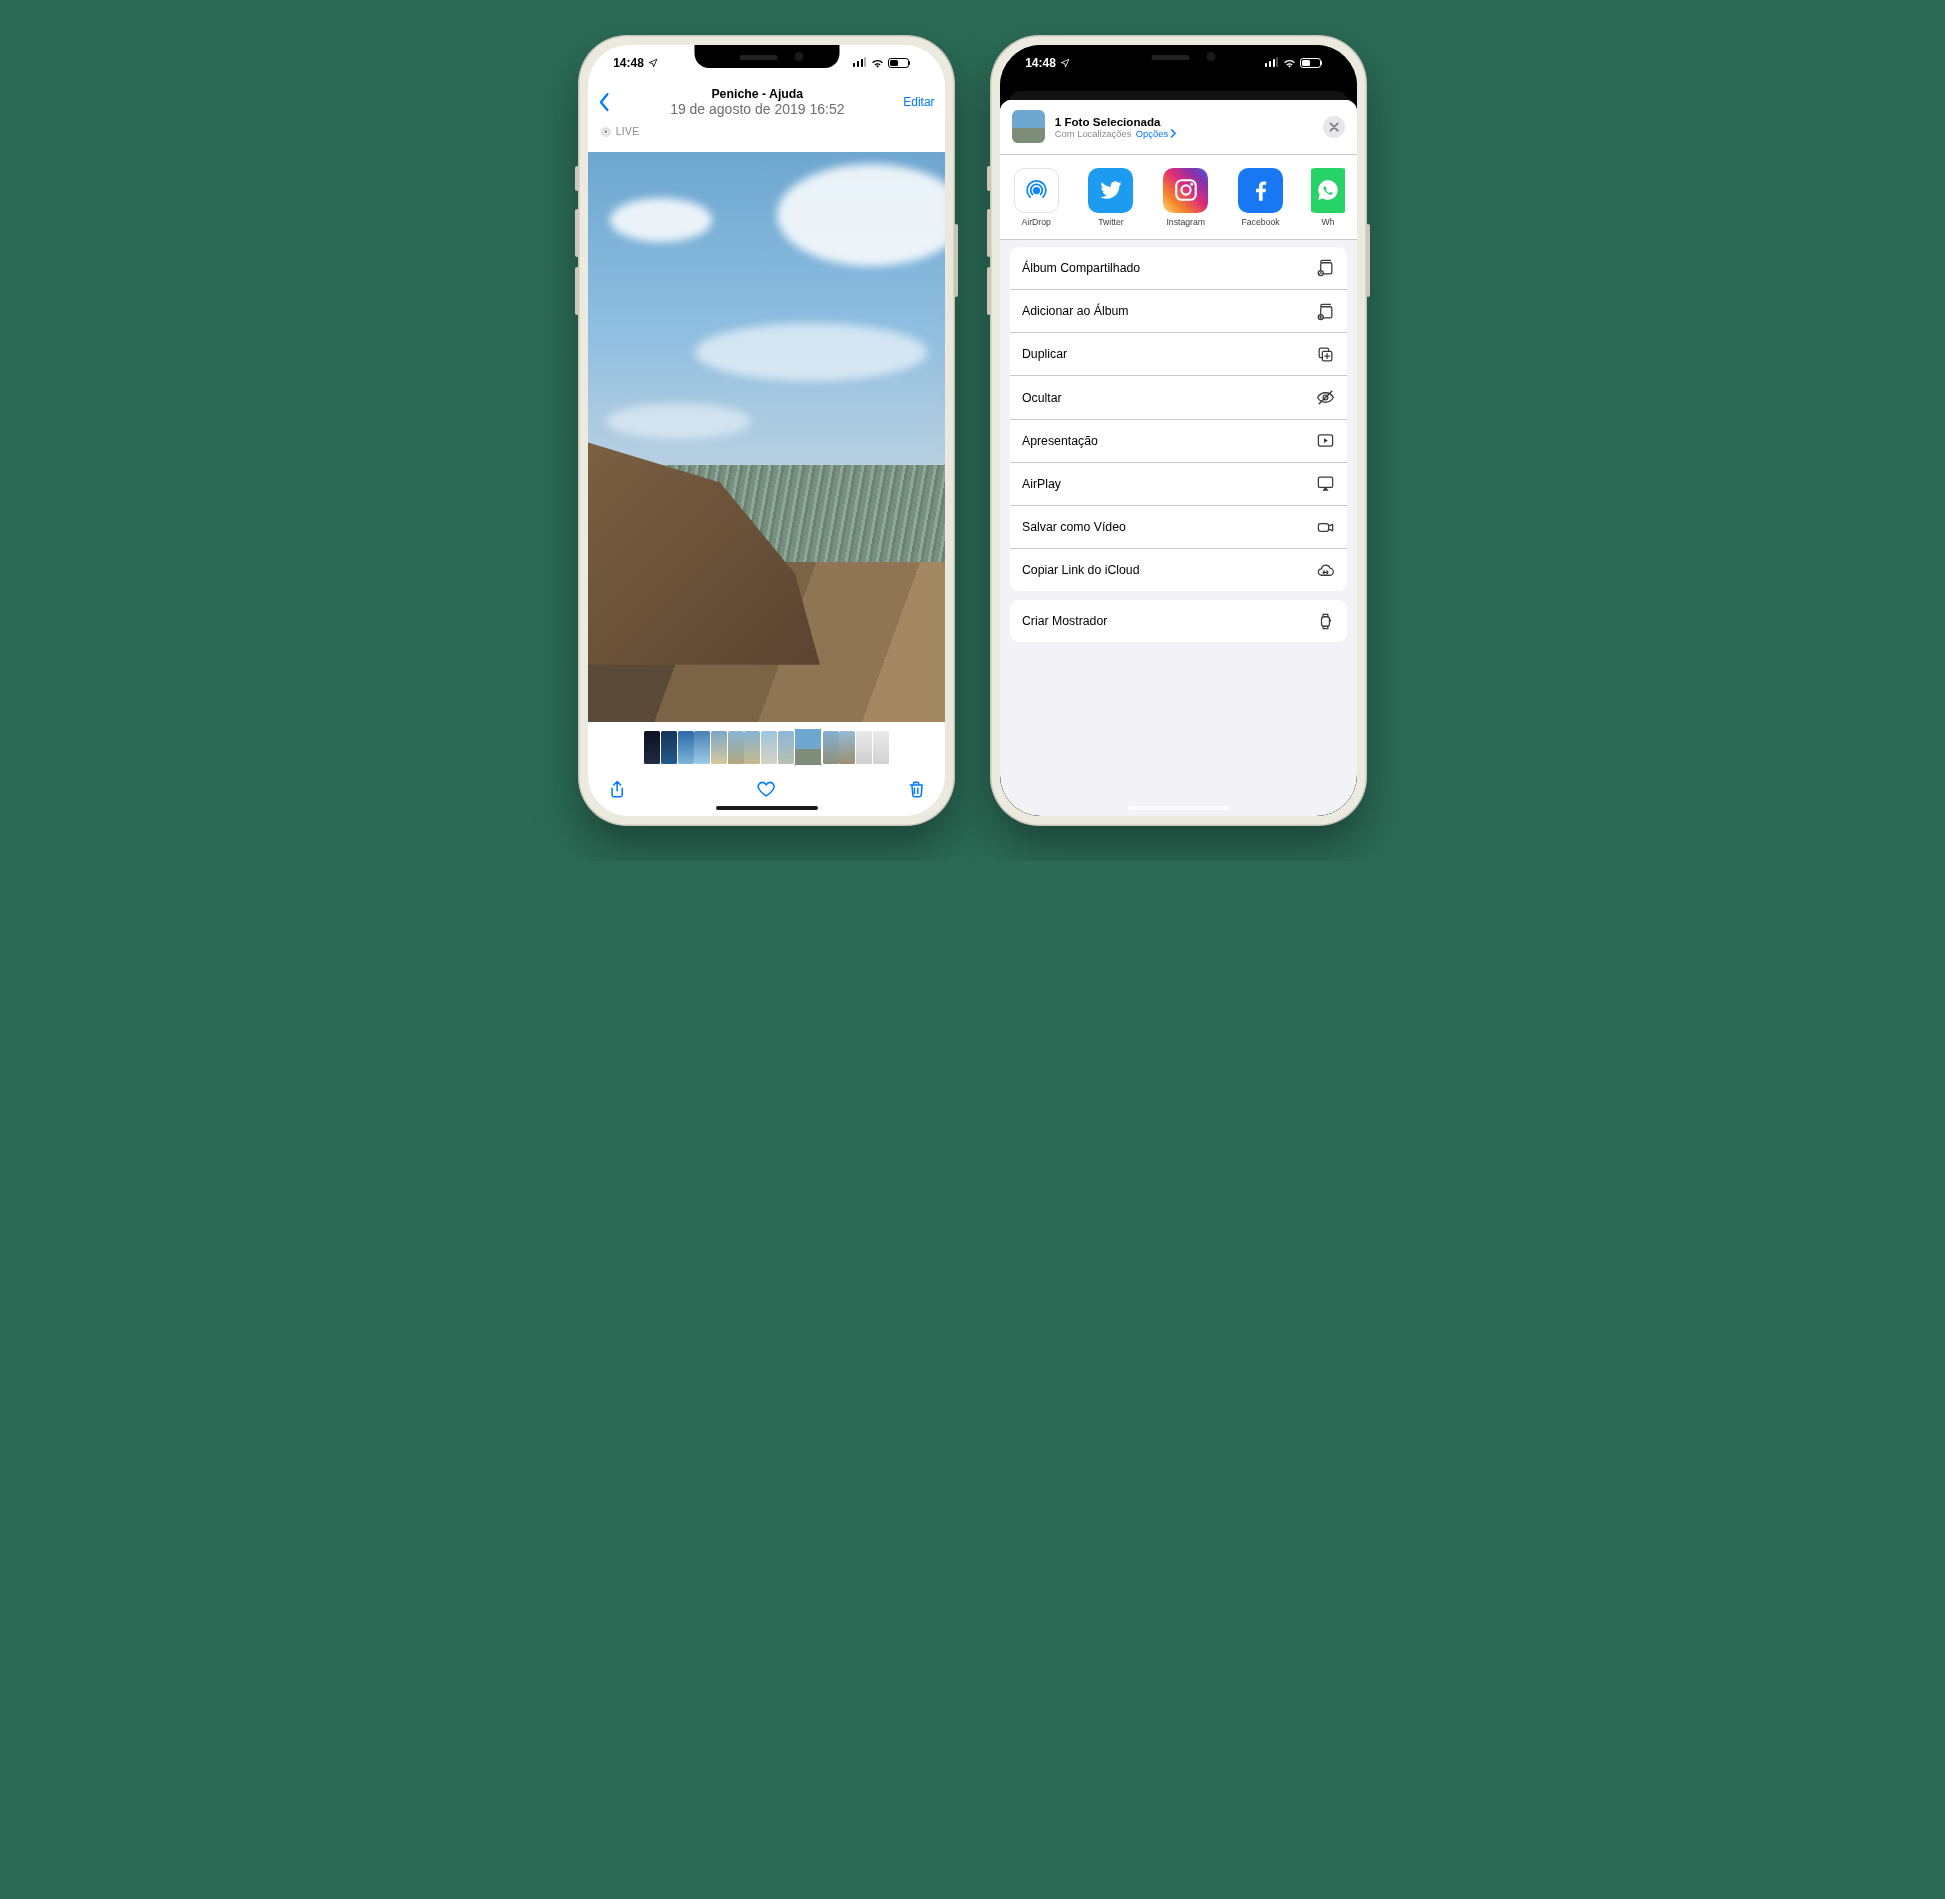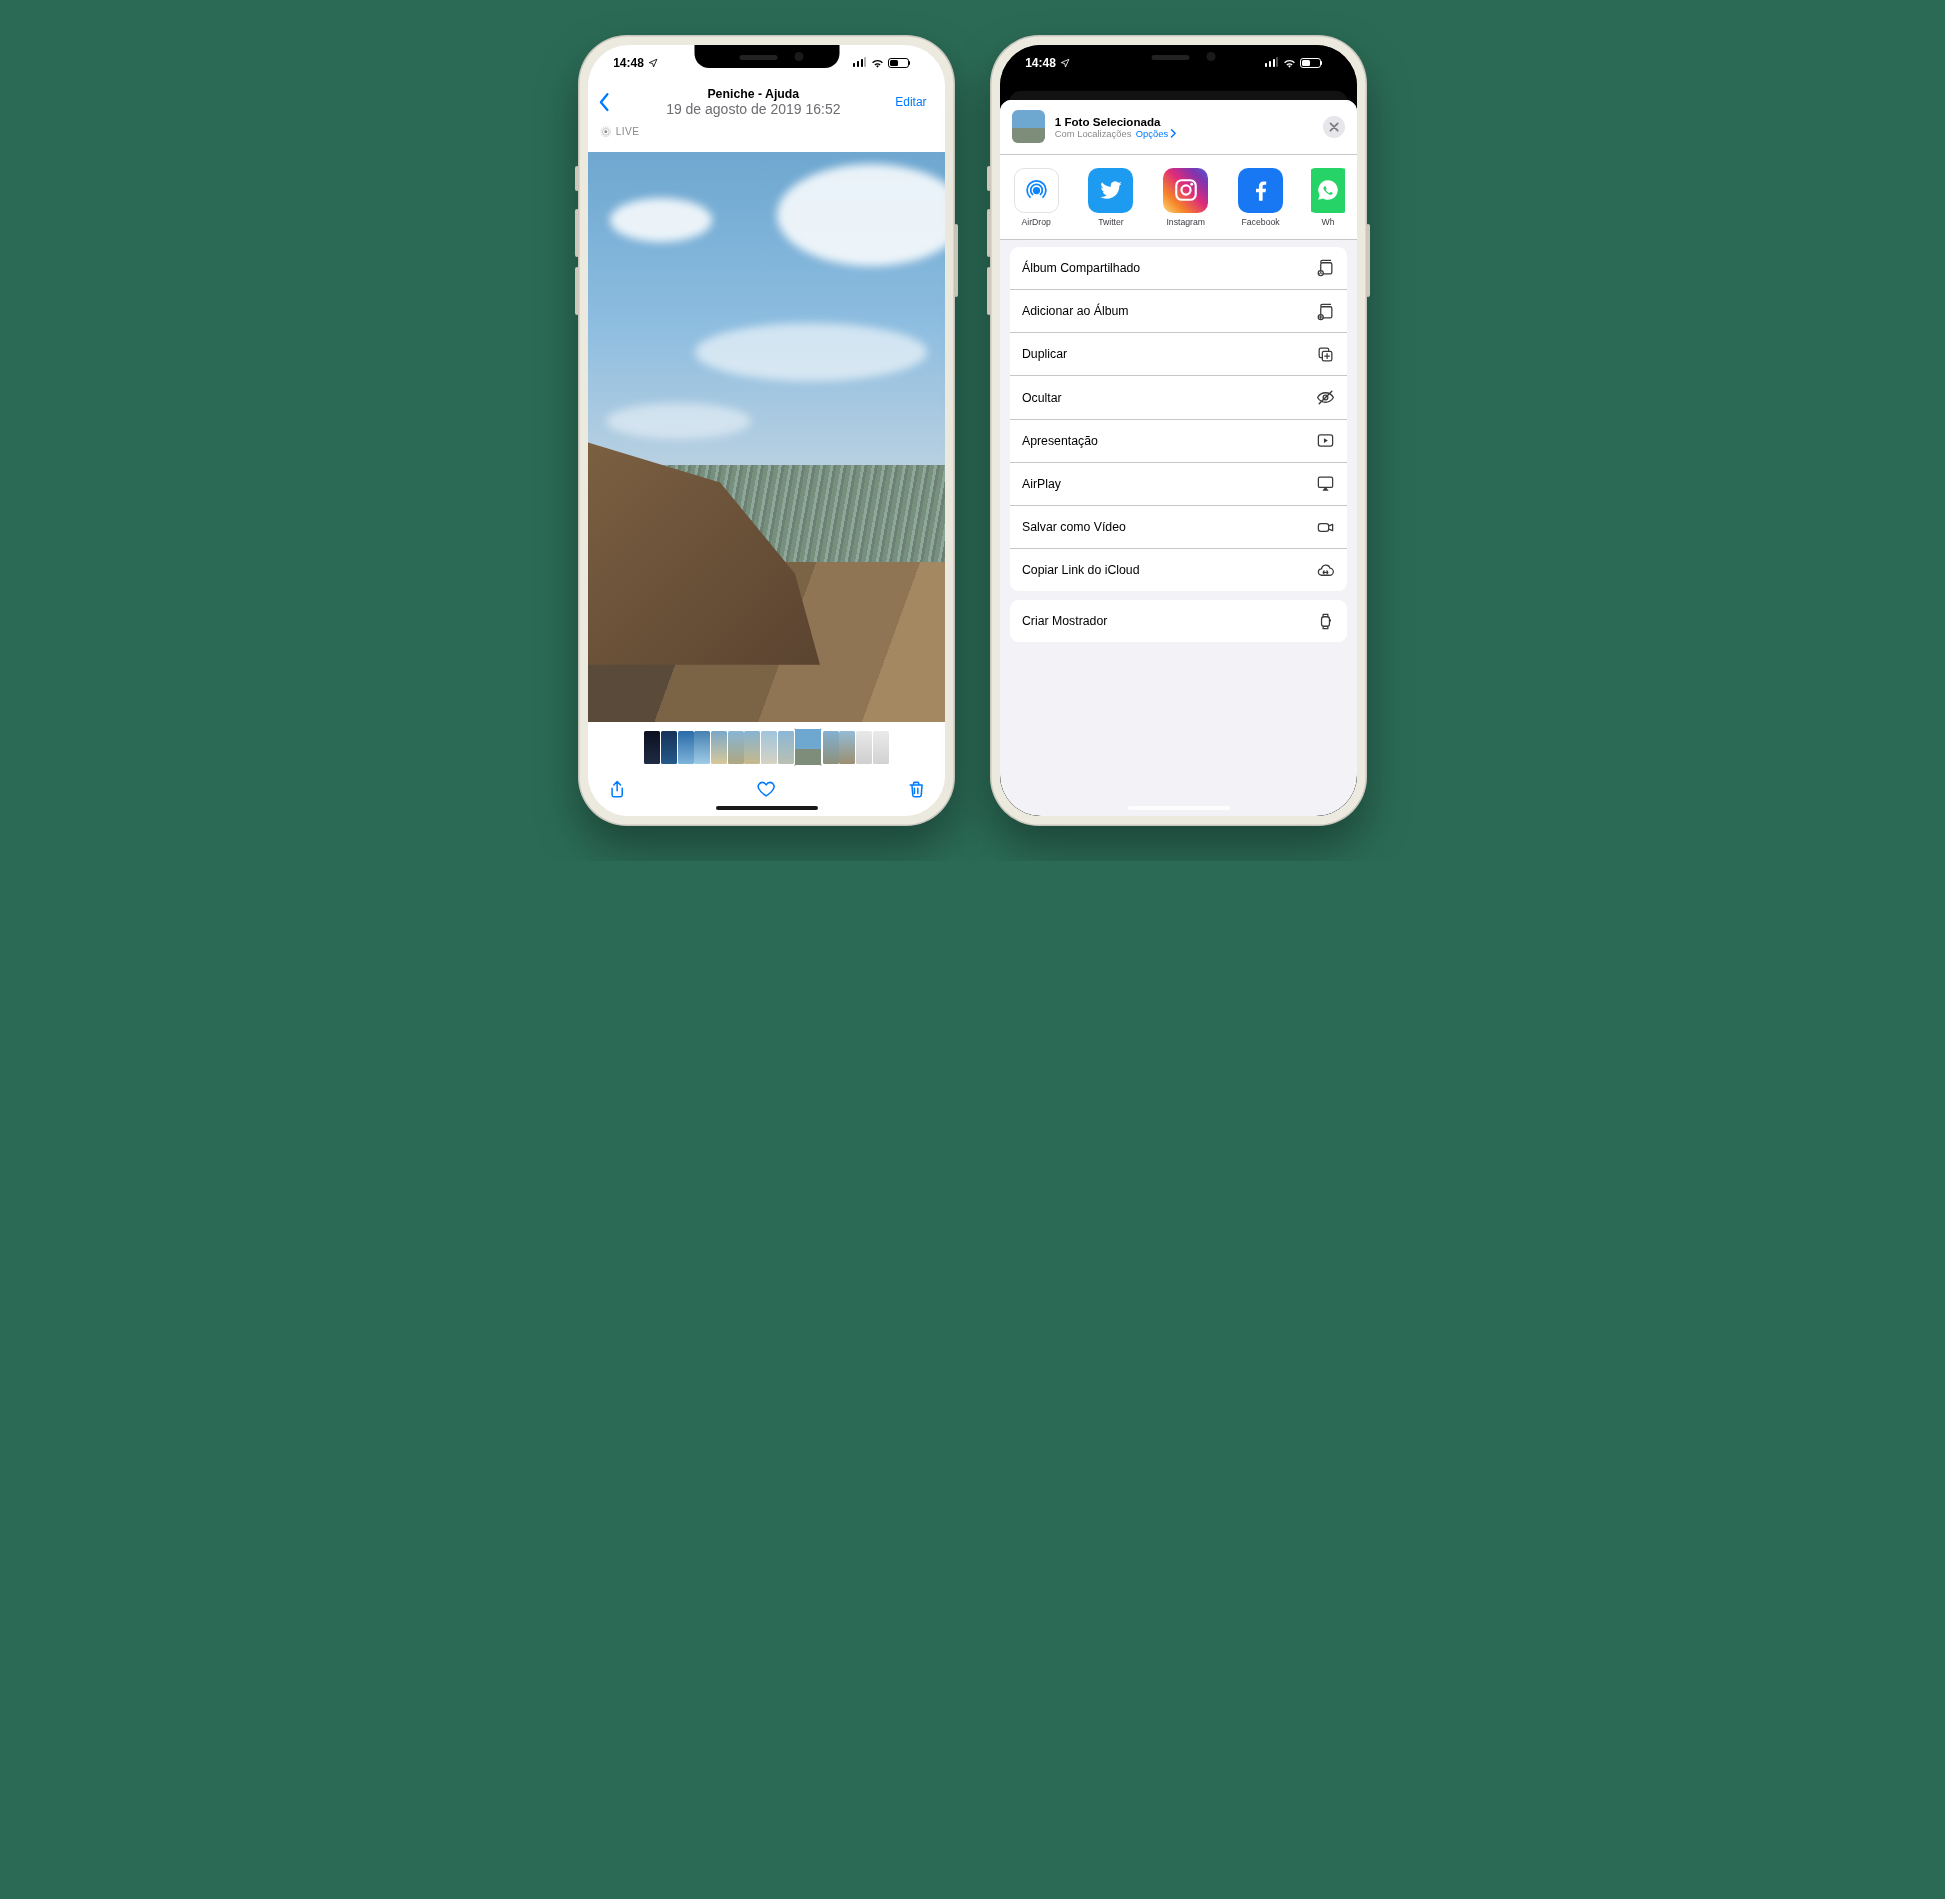--- a/index.html
+++ b/index.html
@@ -87,21 +87,21 @@
   .cell i:nth-child(4){height:10.2px;opacity:.3}
   
   .wifi{width:13px;height:10.2px}
   
   .batt{width:20.3px;height:10.2px;border:1.1px solid currentColor;border-radius:2.9px;position:relative;display:flex;align-items:center;padding:1.1px}
   .batt::after{content:"";position:absolute;right:-2.9px;top:2.9px;width:1.8px;height:3.6px;background:currentColor;border-radius:0 1.5px 1.5px 0}
   .batt i{display:block;height:100%;width:50%;background:currentColor;border-radius:1.5px}
 
   
   .nav{
-    position:absolute;top:35px;left:0;right:8px;height:44px;
+    position:absolute;top:35px;left:0;right:0;height:44px;
     display:flex;align-items:center;justify-content:space-between;
     padding:0 10.2px;z-index:20;background:#fff
   }
   .back{color:var(--ios-blue)}
   .navtitle{text-align:center;flex:1}
   .navtitle .t1{font-size:12.3px;font-weight:600}
   .navtitle .t2{font-size:14px;color:#6d6d72}
   .edit{color:var(--ios-blue);font-size:12px}
 
   .live{

